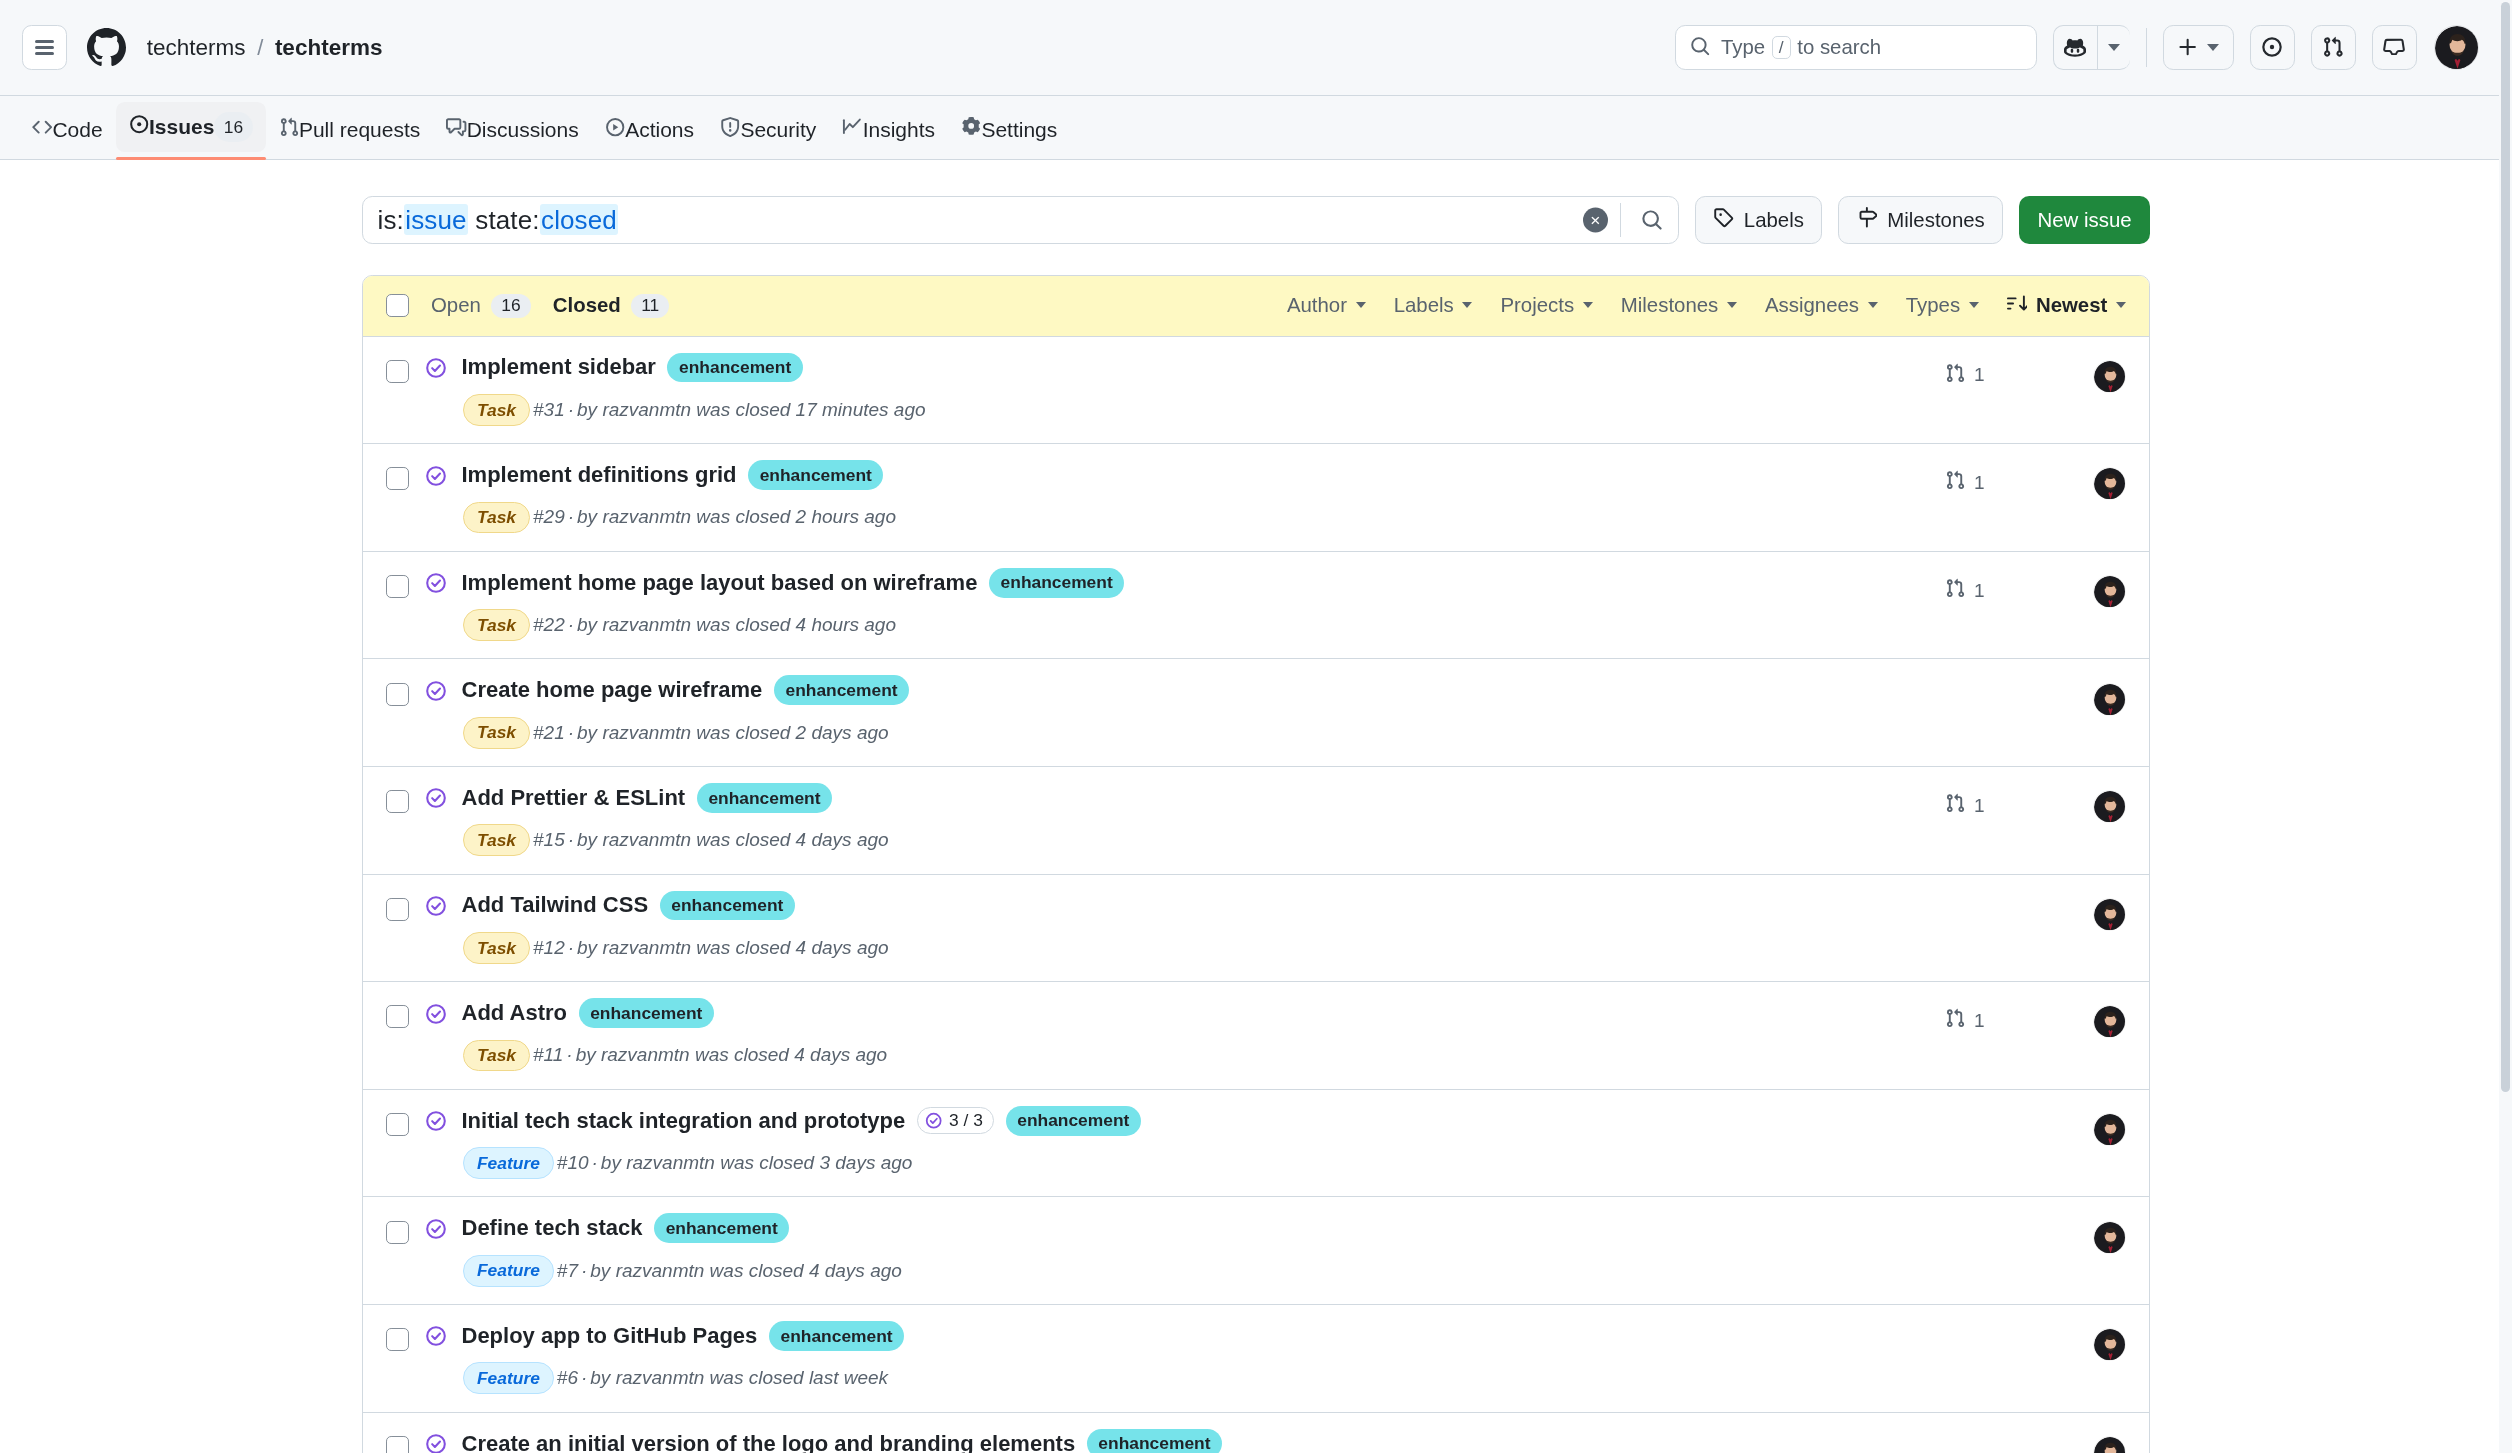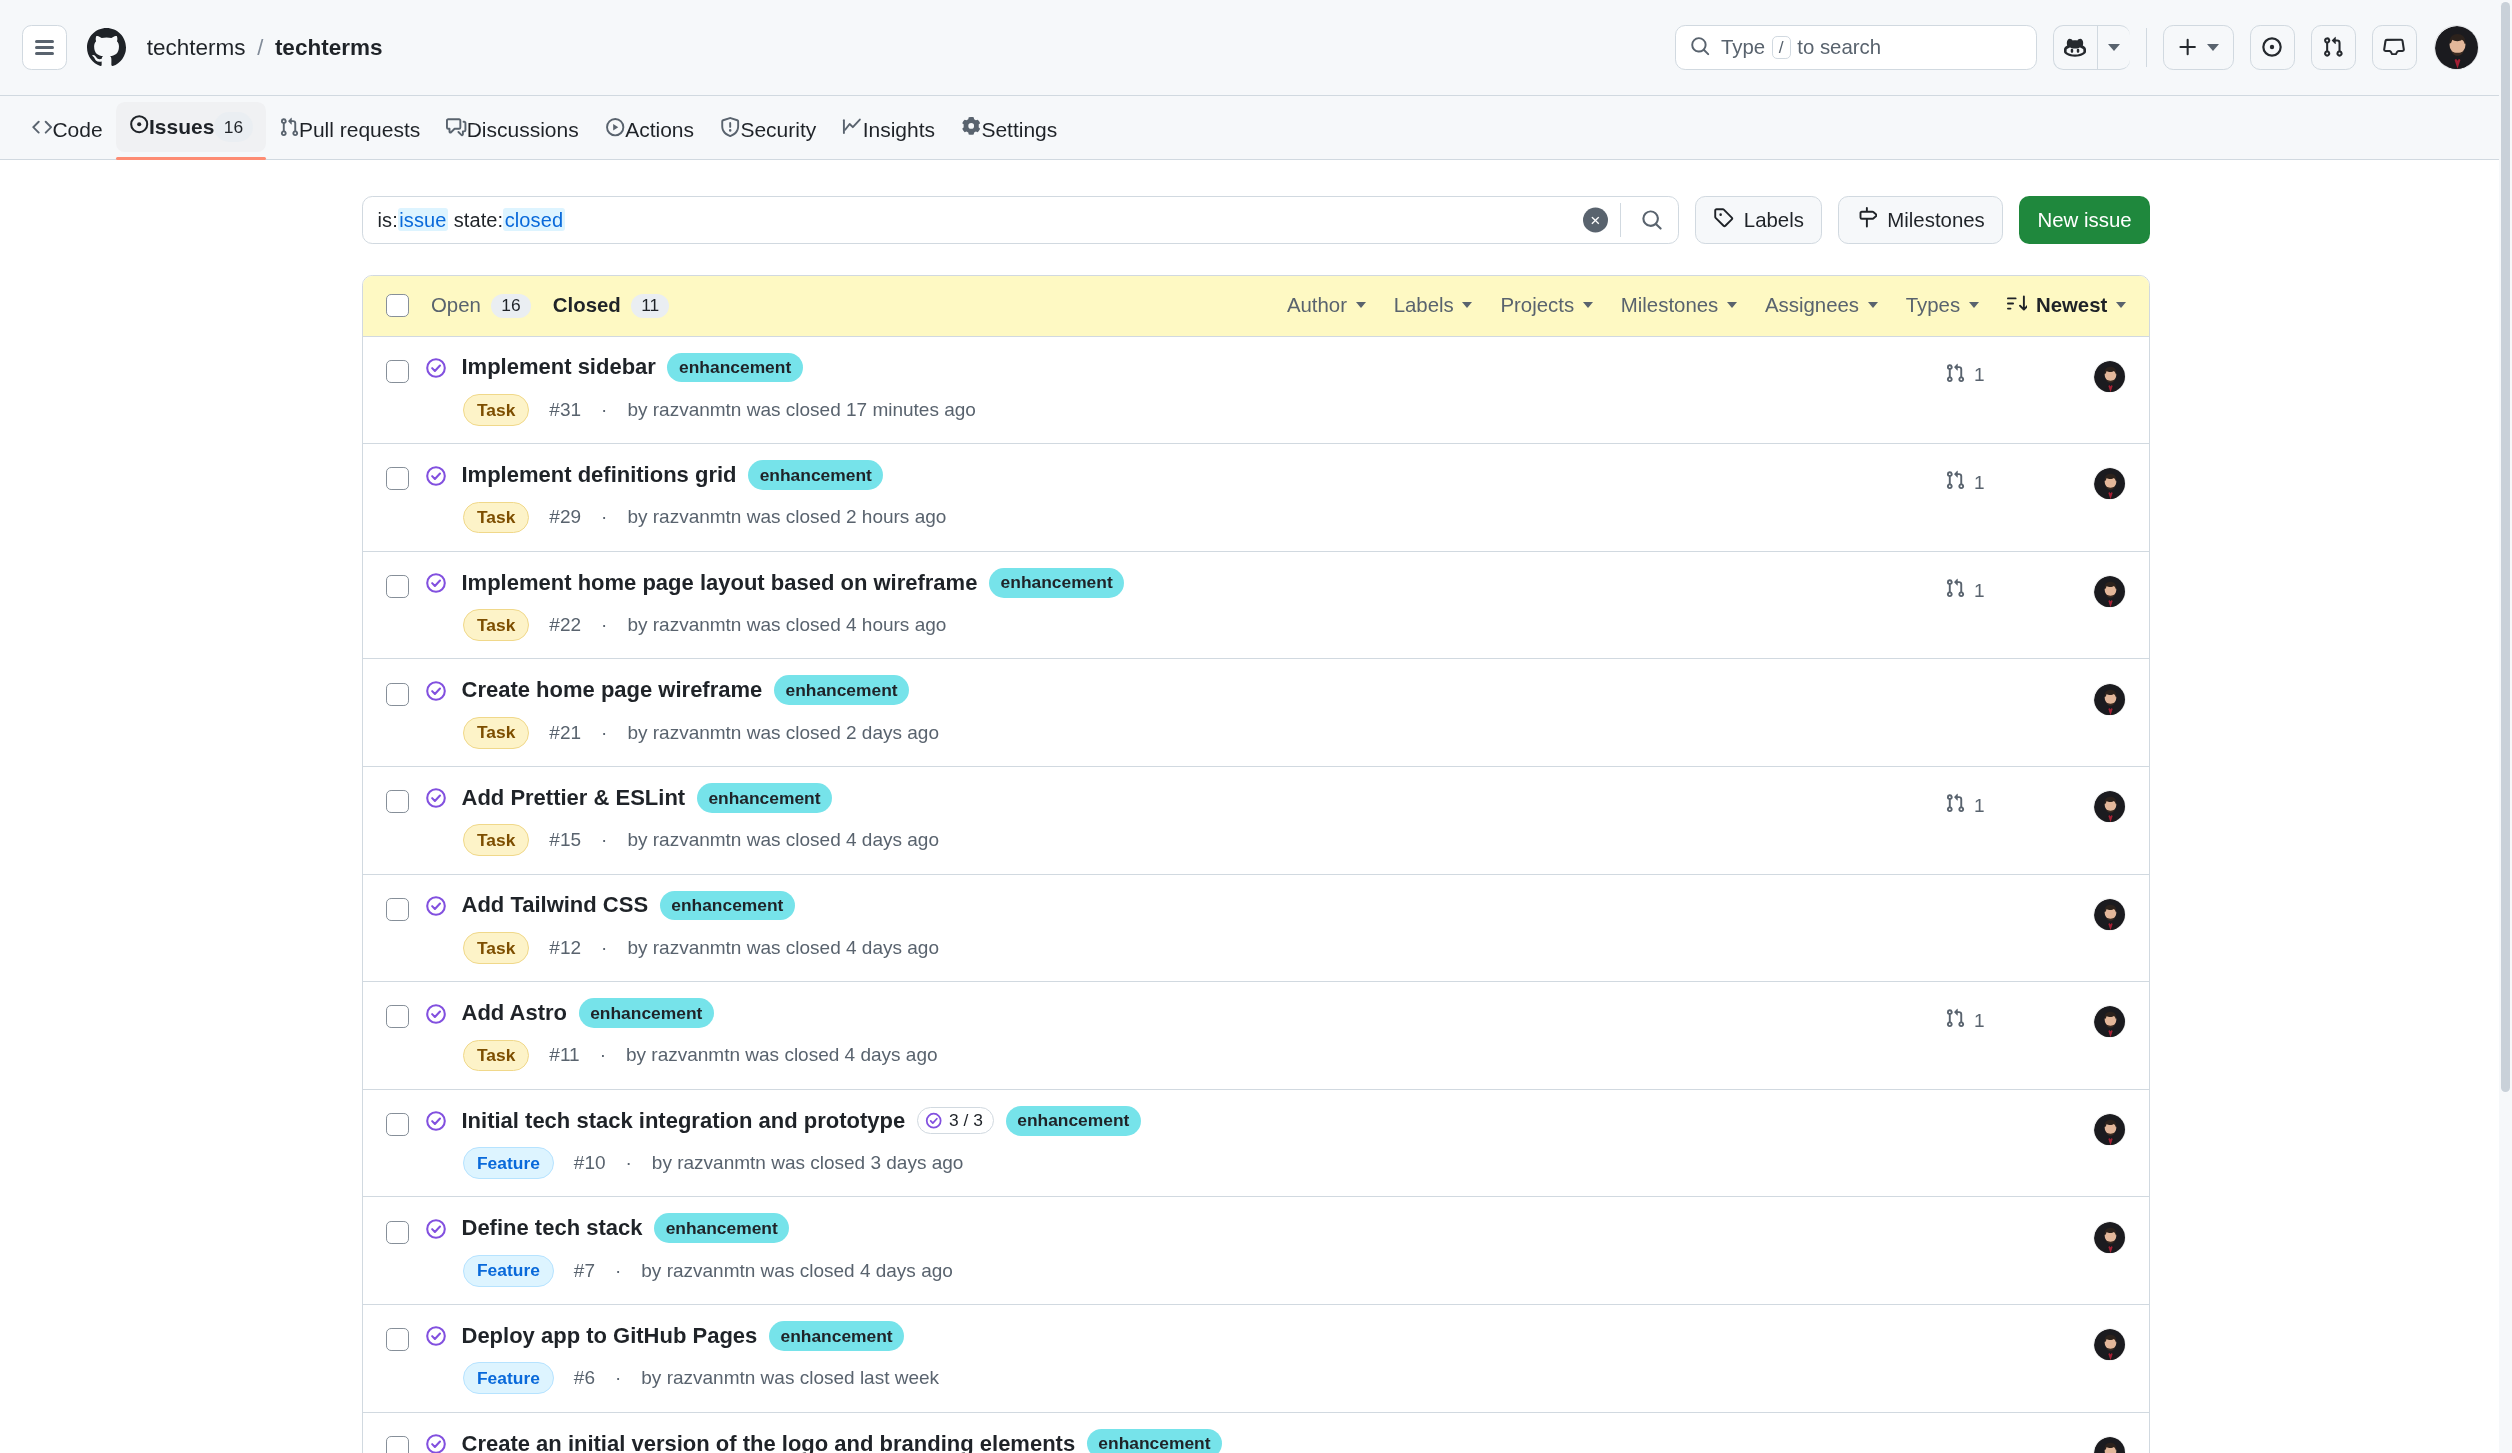--- a/index.html
+++ b/index.html
@@ -135,21 +135,21 @@
   .issue-search {
     flex: 1; height: 48px;
     border: 0.7px solid #d1d9e0;
     border-radius: 10.2px;
     background: #ffffff;
     display: flex; align-items: center;
     padding: 0 14.5px;
     position: relative;
     cursor: text;
   }
-  .qtext { font-size: 20px; color: #1f2328; letter-spacing: 0.1px; white-space: nowrap; }
+  .qtext { font-size: 26px; color: #1f2328; letter-spacing: 0.1px; white-space: nowrap; }
   .qtext .qval { color: #0969da; background: #ddf4ff; border-radius: 2.9px; padding: 0.7px 1.5px; }
   .clear-x {
     position: absolute; right: 70px; top: 50%; transform: translateY(-50%);
     width: 25px; height: 25px; border-radius: 50%;
     background: #59636e; color: #fff;
     display:flex; align-items:center; justify-content:center;
     font-size: 17.4px; line-height: 1; cursor: pointer;
   }
   .search-divider { position: absolute; right: 57px; top: 5.8px; bottom: 5.8px; width:0.7px; background:#d1d9e0; }
   .search-go { position: absolute; right: 14.5px; top: 50%; transform: translateY(-50%); cursor:pointer; display:flex; }
@@ -231,22 +231,22 @@
   }
   .label-enhancement { background: #76e3ea; color: #1f2328; }
   .subissue {
     display:inline-flex; align-items:center; gap: 6.5px;
     border: 0.7px solid #d1d9e0; border-radius: 726px;
     padding: 2.2px 10.2px 2.2px 7.3px;
     font-size: 17.4px; color: #1f2328; cursor: pointer;
     white-space: nowrap;
   }
   .row-meta-line {
-    display: flex; align-items: center; gap: 20px;
-    margin-top: 11.6px; margin-left: 1.5px;
+    display: flex; align-items: center; gap: 3px;
+    margin-top: 11.6px; margin-left: 1.5px; font-style: italic;
   }
   .type-chip {
     font-size: 17.4px; font-weight: bold;
     border-radius: 726px; padding: 3.6px 13px;
     border: 0.7px solid transparent;
     white-space: nowrap; cursor: pointer; line-height: 1.3;
   }
   .type-Task { background: #fdf3c8; color: #7d4e00; border-color: #f0d88a; }
   .type-Feature { background: #ddf4ff; color: #0969da; border-color: #b6e3ff; }
   .meta-text { font-size: 19px; color: #59636e; white-space: nowrap; }

